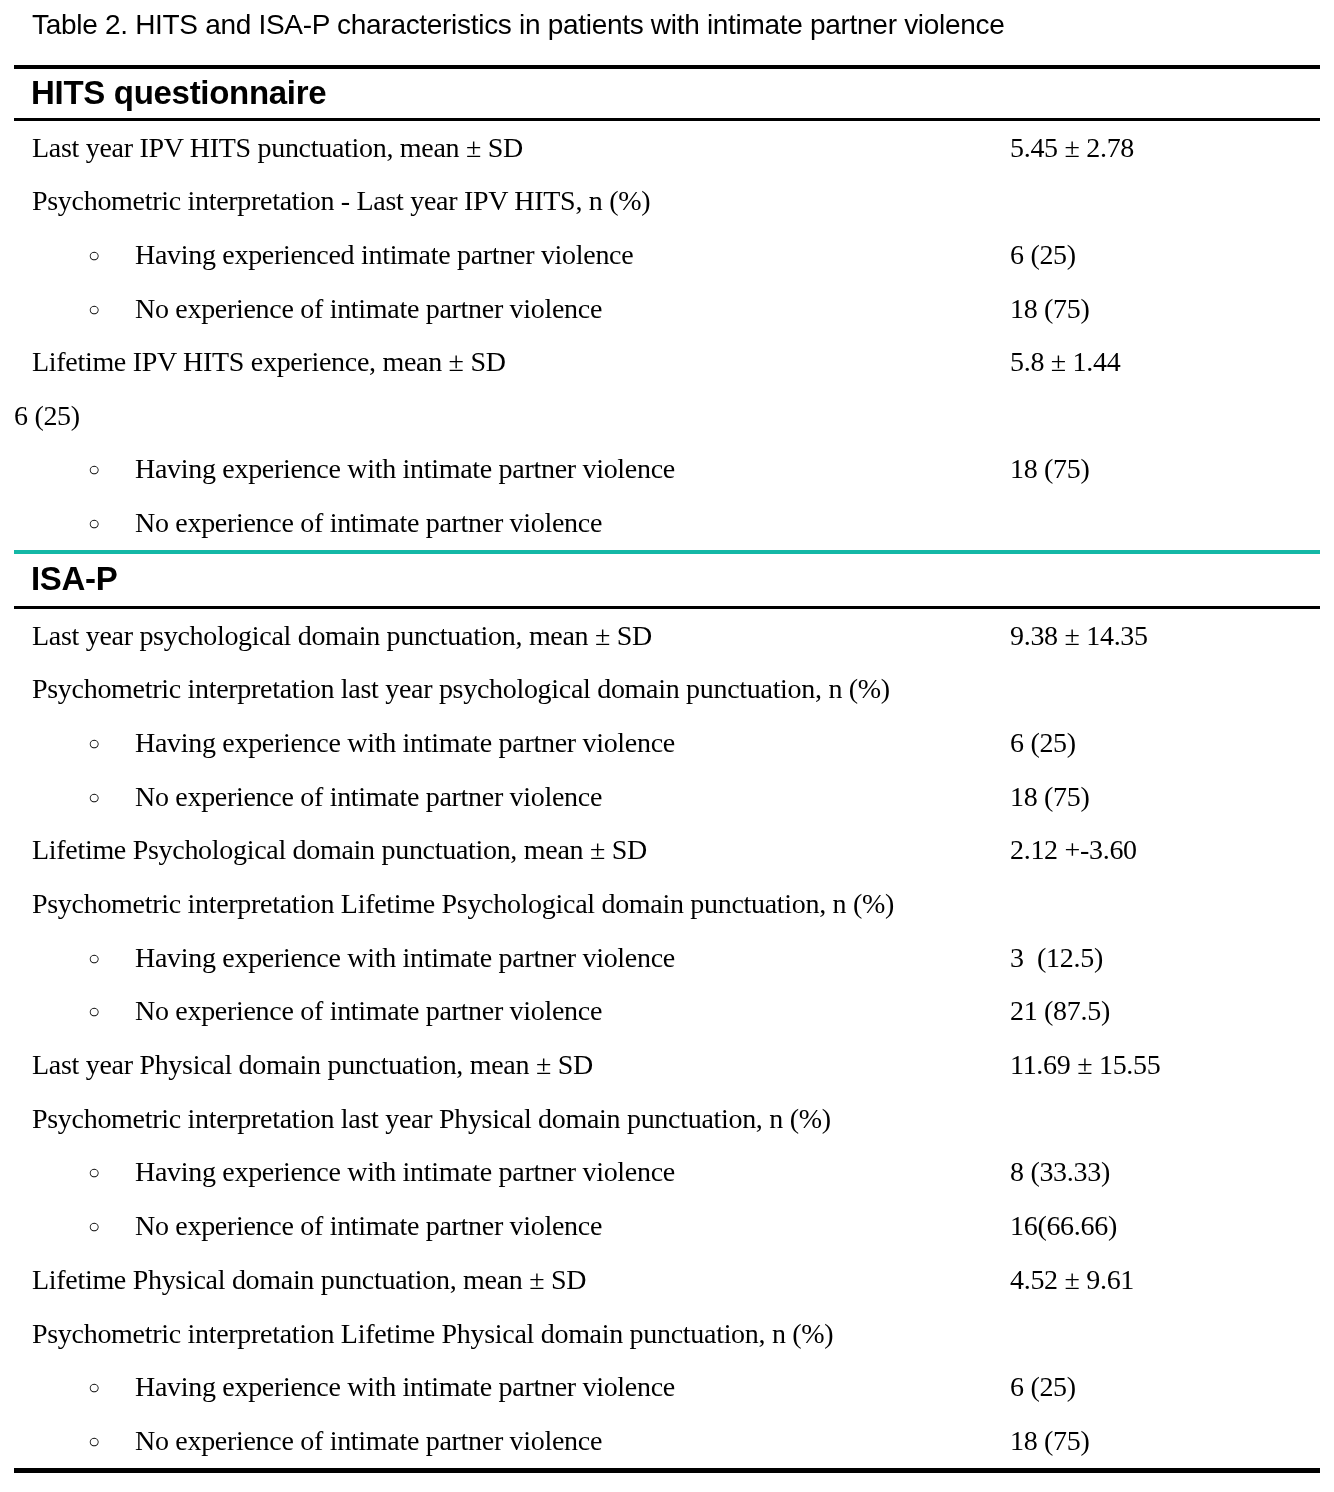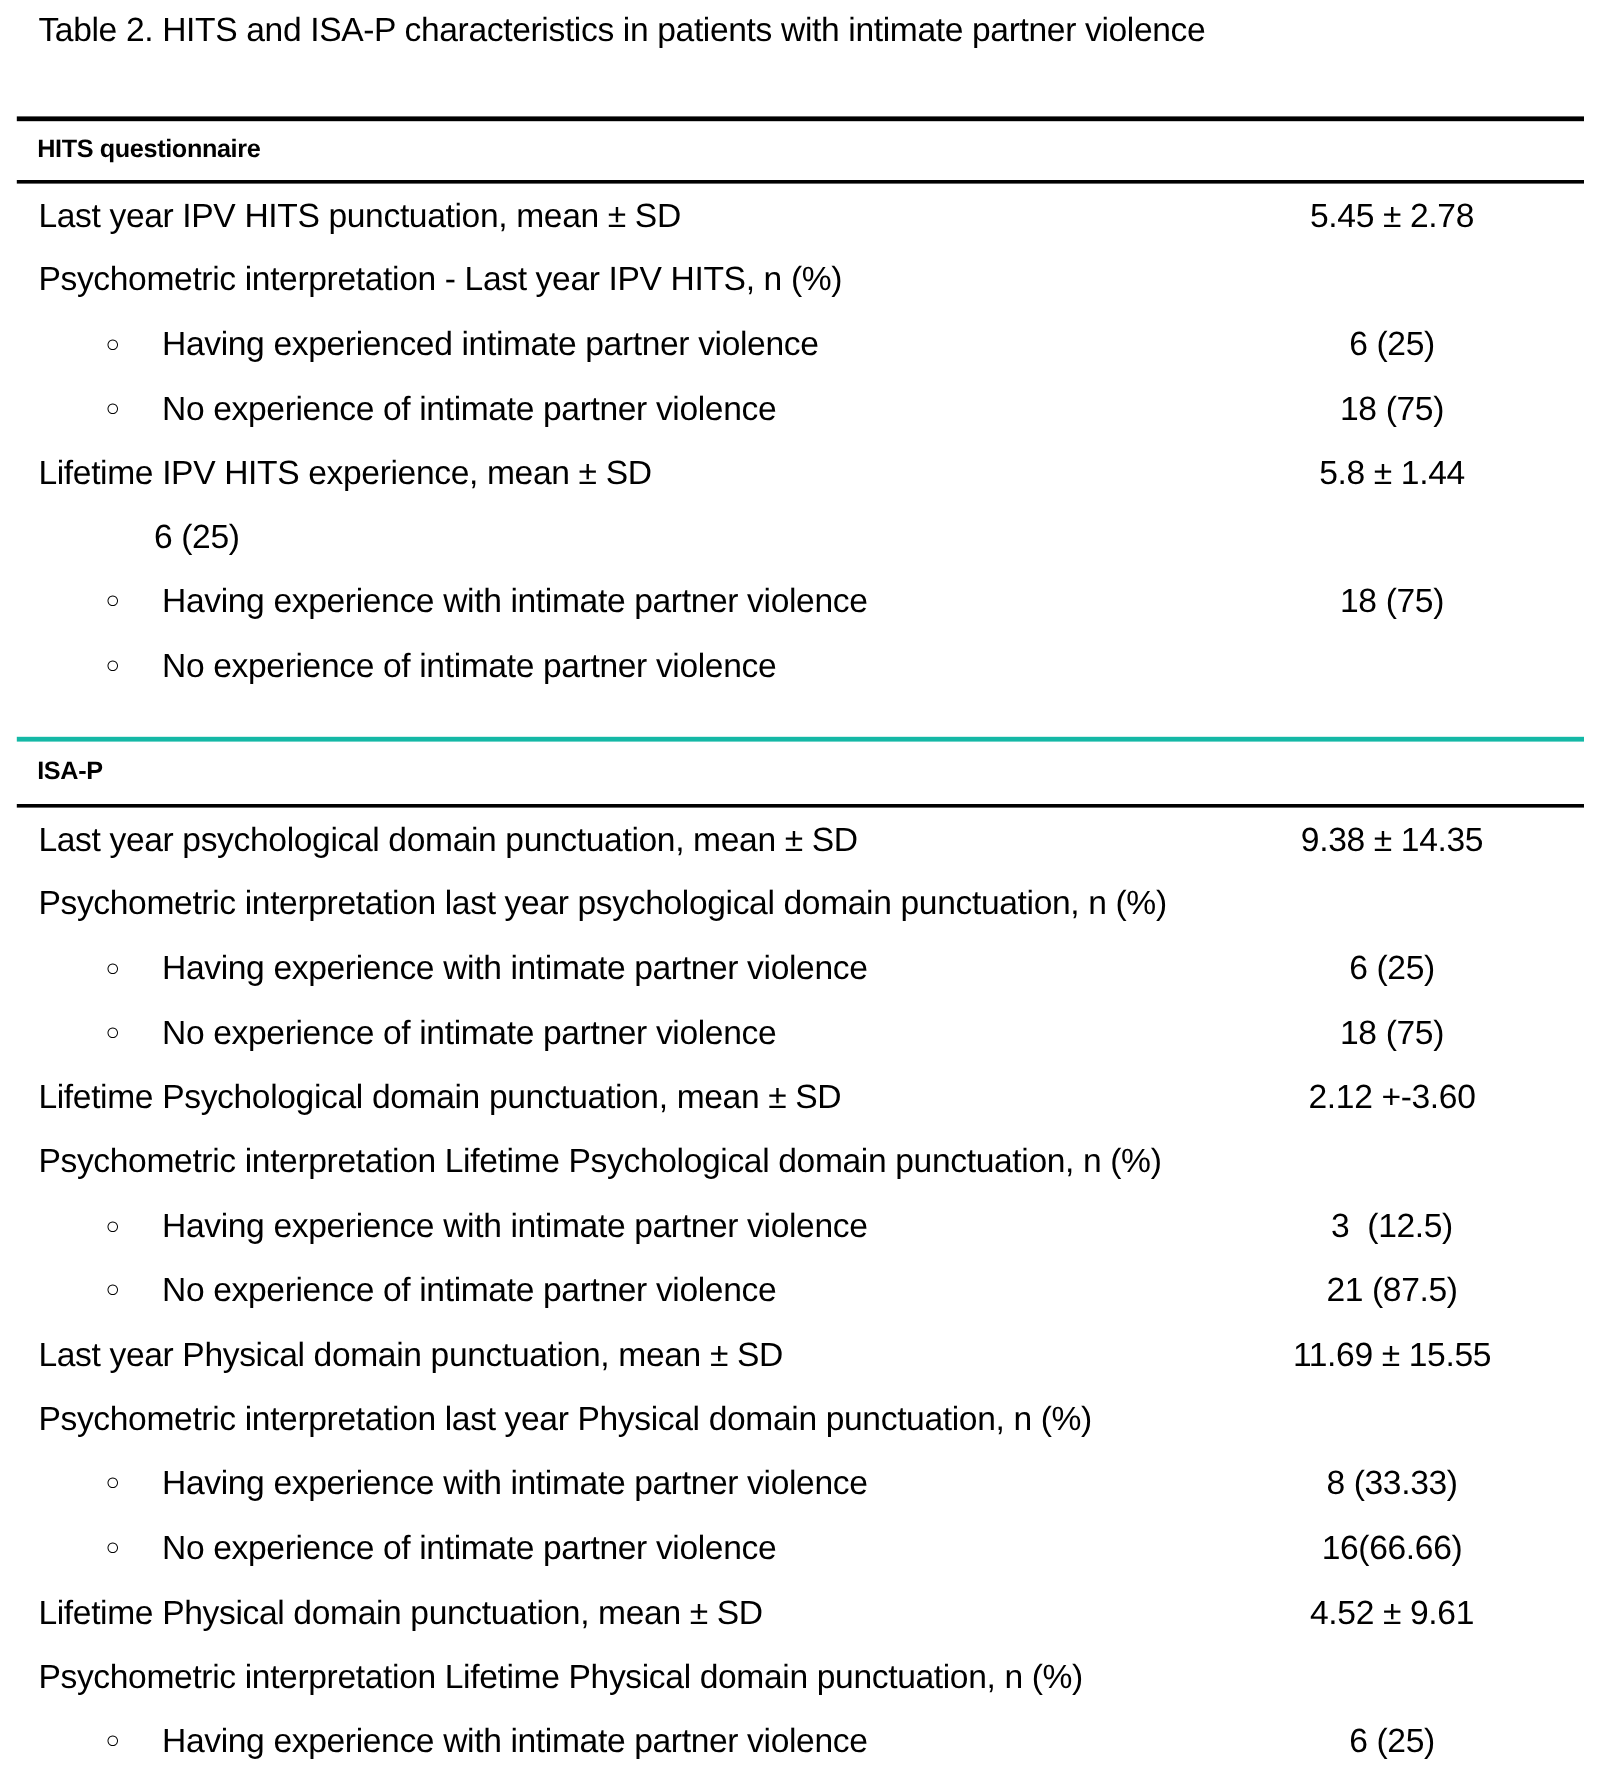--- a/index.html
+++ b/index.html
@@ -14,41 +14,41 @@
     box-sizing:border-box;
     height:65px;
     padding-top:9px;
     font-size:28px;
     letter-spacing:-0.3px;
     margin-left:18px;
   }
   .section-header{
     box-sizing:border-box;
     font-weight:bold;
-    font-size:21px;
+    font-size:33px;
     padding-left:17px;
     letter-spacing:-0.3px;
-    margin-top:32px;
   }
   .section-0 .section-header{
     border-top:4px solid #000;
     border-bottom:3px solid #000;
     height:56px;
     line-height:47px;
   }
   .section-1 .section-header{
     border-top:4px solid #14b8a6;
     border-bottom:3px solid #000;
     height:59px;
     line-height:50px;
   }
   .row{
     display:flex;
     align-items:center;
     height:53.6px;
+    font-family:Liberation Serif, serif;
   }
   .section-1 .row{height:53.7px;}
   .label{
     flex:1 1 auto;
     min-width:0;
     padding-left:18px;
     font-size:28px;
     white-space:nowrap;
     letter-spacing:-0.3px;
   }
@@ -61,21 +61,21 @@
     display:inline-block;
     width:47px;
     font-size:20px;
     line-height:1;
     flex:0 0 47px;
   }
   .value{
     flex:0 0 300px;
     width:300px;
     margin-right:10px;
-    text-align:center;
+    text-align:left;
     font-size:28px;
     white-space:pre;
     letter-spacing:-0.3px;
   }
   .bottom-rule{
     border-top:5px solid #000;
     height:0;
   }
 </style>
 </head>

